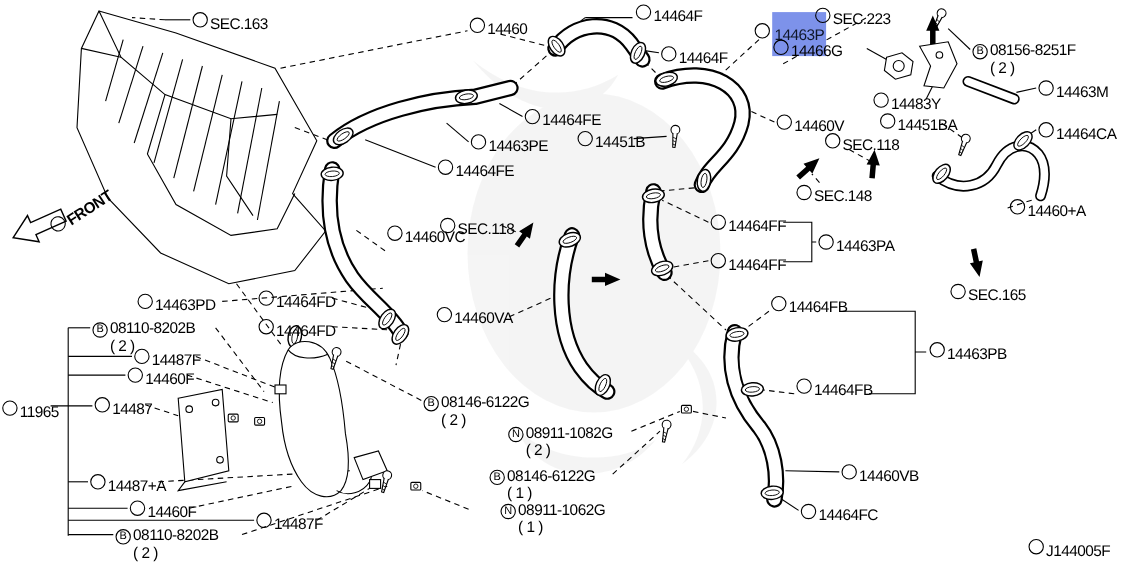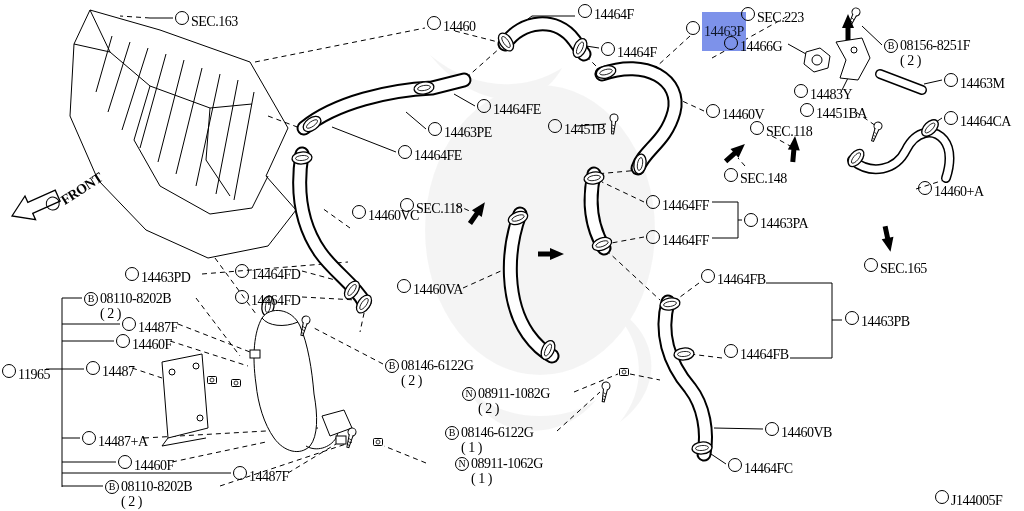--- a/index.html
+++ b/index.html
@@ -1,20 +1,20 @@
 <!DOCTYPE html>
 <html style="--hl: #7d92ea;"><head>
 <meta charset="utf-8">
 <style>
   * { box-sizing: border-box; }
   html, body { margin: 0; padding: 0; background: #fff; }
   #stage {
     position: relative; width: 1024px; height: 511px; background: #fff;
     overflow: hidden; color: #000;
-    font-family: Liberation Serif, serif;
+    font-family: Liberation Sans, sans-serif;
   }
   #stage svg { position: absolute; left: 0; top: 0; }
   .label { position: absolute; font-size: 14px; line-height: 15px; white-space: nowrap; letter-spacing: -0.5px; }
   .label .circ {
     display: inline-block; width: 14px; height: 14px; border: 1.5px solid #000; border-radius: 50%;
     font-size: 10px; line-height: 12px; text-align: center; margin-right: 2px; vertical-align: 1px; letter-spacing: 0;
   }
   .label .qty { display: block; padding-left: 16px; }
   .label.hl .txt { background: var(--hl, #7d92ea); color: #0f172a; padding: 12px 2px; }
   .label.front { font-weight: bold; transform: rotate(-33deg); transform-origin: 0 50%; }
@@ -235,29 +235,29 @@
   <g>
     <path d="M0,0 L20,-13 L20,-6 L50,-6 L50,6 L20,6 L20,13 Z" transform="translate(12,216) rotate(-24)" fill="#fff" stroke="#000" stroke-width="1.3"></path>
   </g>
 </svg>
 
 <div class="label" style="left: 175px; top: 11px;"><span class="circ" hidden=""></span><span class="txt">SEC.163</span><span class="qty" hidden=""></span></div>
     <div class="label" style="left: 427px; top: 16px;"><span class="circ" hidden=""></span><span class="txt">14460</span><span class="qty" hidden=""></span></div>
     <div class="label" style="left: 578px; top: 4px;"><span class="circ" hidden=""></span><span class="txt">14464F</span><span class="qty" hidden=""></span></div>
     <div class="label hl" style="left: 686px; top: 21px;"><span class="circ" hidden=""></span><span class="txt">14463P</span><span class="qty" hidden=""></span></div>
     <div class="label" style="left: 741px; top: 7px;"><span class="circ" hidden=""></span><span class="txt">SEC.223</span><span class="qty" hidden=""></span></div>
-    <div class="label" style="left: 724px; top: 36px;"><span class="circ" hidden=""></span><span class="txt">14466G</span><span class="qty" hidden=""></span></div>
+    <div class="label" style="left: 703px; top: 36px;"><span class="circ" hidden=""></span><span class="txt">14466G</span><span class="qty" hidden=""></span></div>
     <div class="label" style="left: 884px; top: 38px;"><span class="circ">B</span><span class="txt">08156-8251F</span><span class="qty">( 2 )</span></div>
     <div class="label" style="left: 601px; top: 42px;"><span class="circ" hidden=""></span><span class="txt">14464F</span><span class="qty" hidden=""></span></div>
     <div class="label" style="left: 794px; top: 84px; text-align: right;"><span class="circ" hidden=""></span><span class="txt">14483Y</span><span class="qty" hidden=""></span></div>
     <div class="label" style="left: 944px; top: 73px;"><span class="circ" hidden=""></span><span class="txt">14463M</span><span class="qty" hidden=""></span></div>
     <div class="label" style="left: 800px; top: 103px;"><span class="circ" hidden=""></span><span class="txt">14451BA</span><span class="qty" hidden=""></span></div>
     <div class="label" style="left: 944px; top: 111px;"><span class="circ" hidden=""></span><span class="txt">14464CA</span><span class="qty" hidden=""></span></div>
     <div class="label" style="left: 477px; top: 99px;"><span class="circ" hidden=""></span><span class="txt">14464FE</span><span class="qty" hidden=""></span></div>
-    <div class="label" style="left: 548px; top: 119px;"><span class="circ" hidden=""></span><span class="txt">14451B</span><span class="qty" hidden=""></span></div>
+    <div class="label" style="left: 525px; top: 119px;"><span class="circ" hidden=""></span><span class="txt">14451B</span><span class="qty" hidden=""></span></div>
     <div class="label" style="left: 706px; top: 104px;"><span class="circ" hidden=""></span><span class="txt">14460V</span><span class="qty" hidden=""></span></div>
     <div class="label" style="left: 750px; top: 121px;"><span class="circ" hidden=""></span><span class="txt">SEC.118</span><span class="qty" hidden=""></span></div>
     <div class="label" style="left: 428px; top: 122px;"><span class="circ" hidden=""></span><span class="txt">14463PE</span><span class="qty" hidden=""></span></div>
     <div class="label" style="left: 398px; top: 145px;"><span class="circ" hidden=""></span><span class="txt">14464FE</span><span class="qty" hidden=""></span></div>
     <div class="label" style="left: 724px; top: 168px;"><span class="circ" hidden=""></span><span class="txt">SEC.148</span><span class="qty" hidden=""></span></div>
     <div class="label" style="left: 918px; top: 181px;"><span class="circ" hidden=""></span><span class="txt">14460+A</span><span class="qty" hidden=""></span></div>
     <div class="label" style="left: 400px; top: 198px;"><span class="circ" hidden=""></span><span class="txt">SEC.118</span><span class="qty" hidden=""></span></div>
     <div class="label" style="left: 352px; top: 205px;"><span class="circ" hidden=""></span><span class="txt">14460VC</span><span class="qty" hidden=""></span></div>
     <div class="label" style="left: 646px; top: 195px;"><span class="circ" hidden=""></span><span class="txt">14464FF</span><span class="qty" hidden=""></span></div>
     <div class="label" style="left: 744px; top: 213px;"><span class="circ" hidden=""></span><span class="txt">14463PA</span><span class="qty" hidden=""></span></div>

